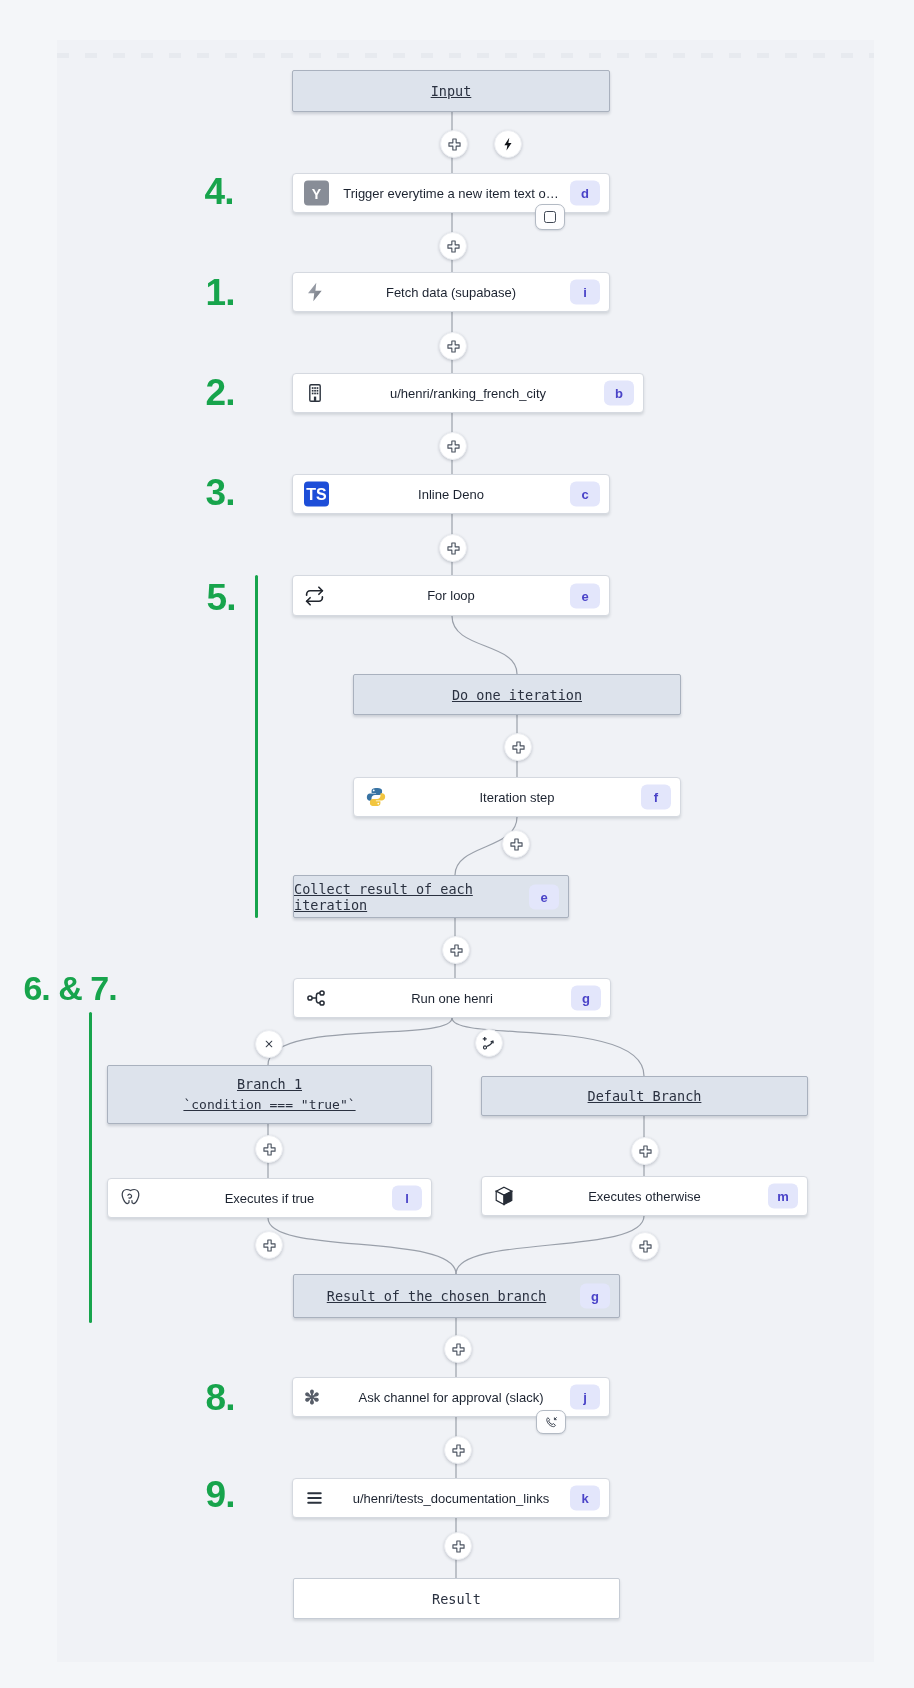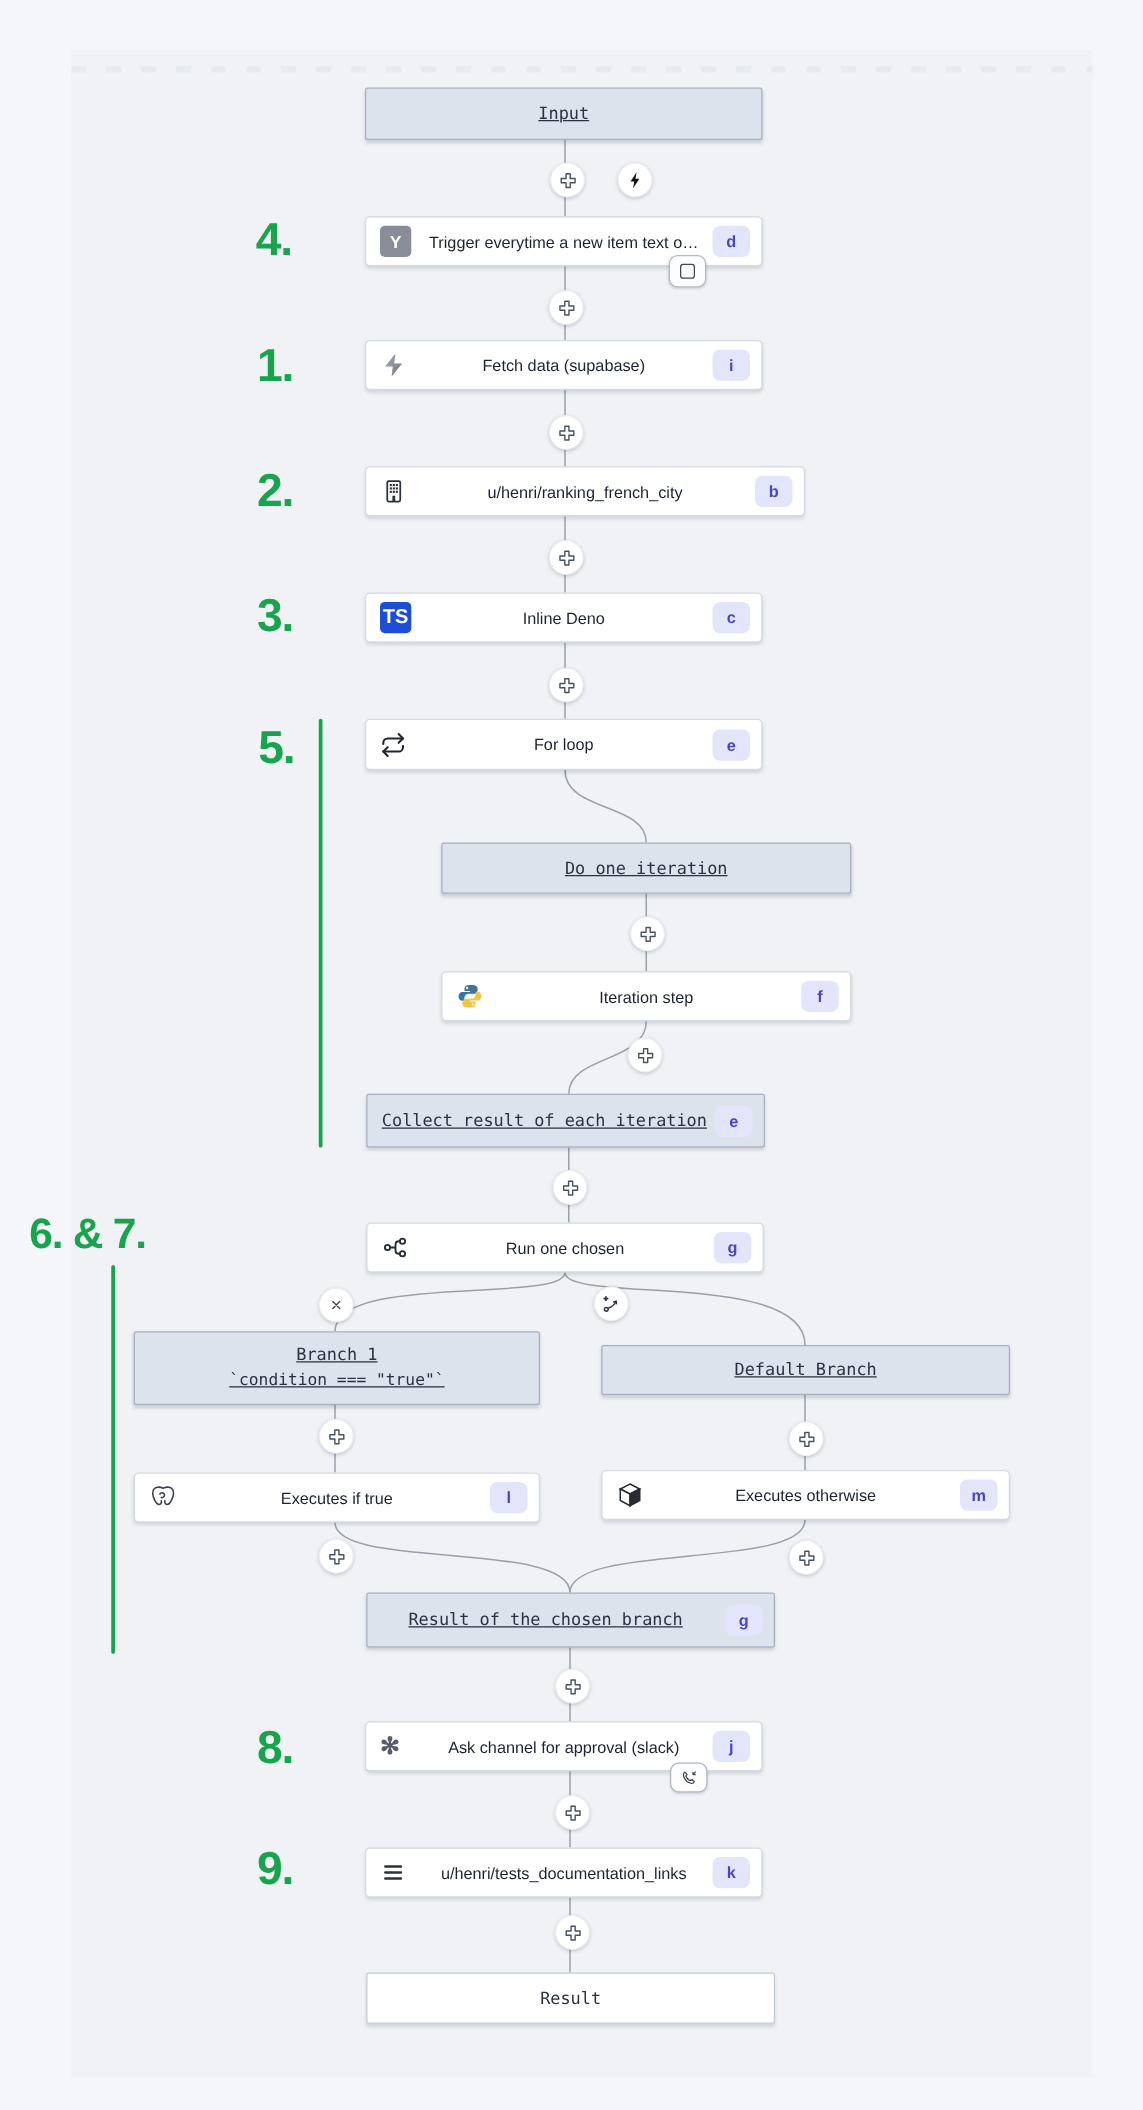--- a/index.html
+++ b/index.html
@@ -197,37 +197,37 @@
       <g transform="rotate(180 12 12)">
         <path d="M11.9 2.1c-2.7 0-4.7 1-4.7 2.9v2.5h4.9v.8H5.4c-2 0-3.4 1.6-3.4 3.9 0 2.2 1.4 3.8 3.4 3.8h1.7v-2.6c0-2 1.7-3.5 3.7-3.5h4.8c1.7 0 3-1.3 3-3V5c0-1.9-2-2.9-4.8-2.9h-1.9z" fill="#f2c53f"></path>
         <circle cx="9.5" cy="4.8" r="1" fill="#fff"></circle>
       </g>
     </svg>
   </span>
   <span class="nlabel">Iteration step</span>
   <span class="nbadge">f</span>
 </div>
 
-<div class="node container mono" style="left:293px;top:875px;width:319px;height:43px">
+<div class="node container mono" style="left:293px;top:875px;width:276px;height:43px">
   <span style="margin-right:34px">Collect result of each iteration</span>
   <span class="nbadge">e</span>
 </div>
 
 <div class="node step" style="left:293px;top:978px;width:318px;height:40px">
   <span class="nicon">
     <svg width="22" height="22" viewBox="0 0 22 22" fill="none" stroke="#262c36" stroke-width="1.5">
       <g transform="rotate(90 11 11)">
         <circle cx="6" cy="5" r="2.1"></circle>
           <circle cx="16" cy="5" r="2.1"></circle>
           <circle cx="11" cy="17" r="2.1"></circle>
         <path d="M6 7.1v.9c0 1.6 1.1 2.6 2.7 2.6h4.6c1.6 0 2.7-1 2.7-2.6v-.9M11 10.6v4.3"></path>
       </g>
     </svg>
   </span>
-  <span class="nlabel">Run one chosen</span>
+  <span class="nlabel">Run one henri</span>
   <span class="nbadge">g</span>
 </div>
 
 <div class="node container mono branch-title" style="left:107px;top:1065px;width:325px;height:59px;flex-direction:column">
   <span>Branch 1</span>
   <span style="font-size:13px">`condition === "true"`</span>
 </div>
 
 <div class="node container mono" style="left:481px;top:1076px;width:327px;height:40px">
   <span>Default Branch</span>

